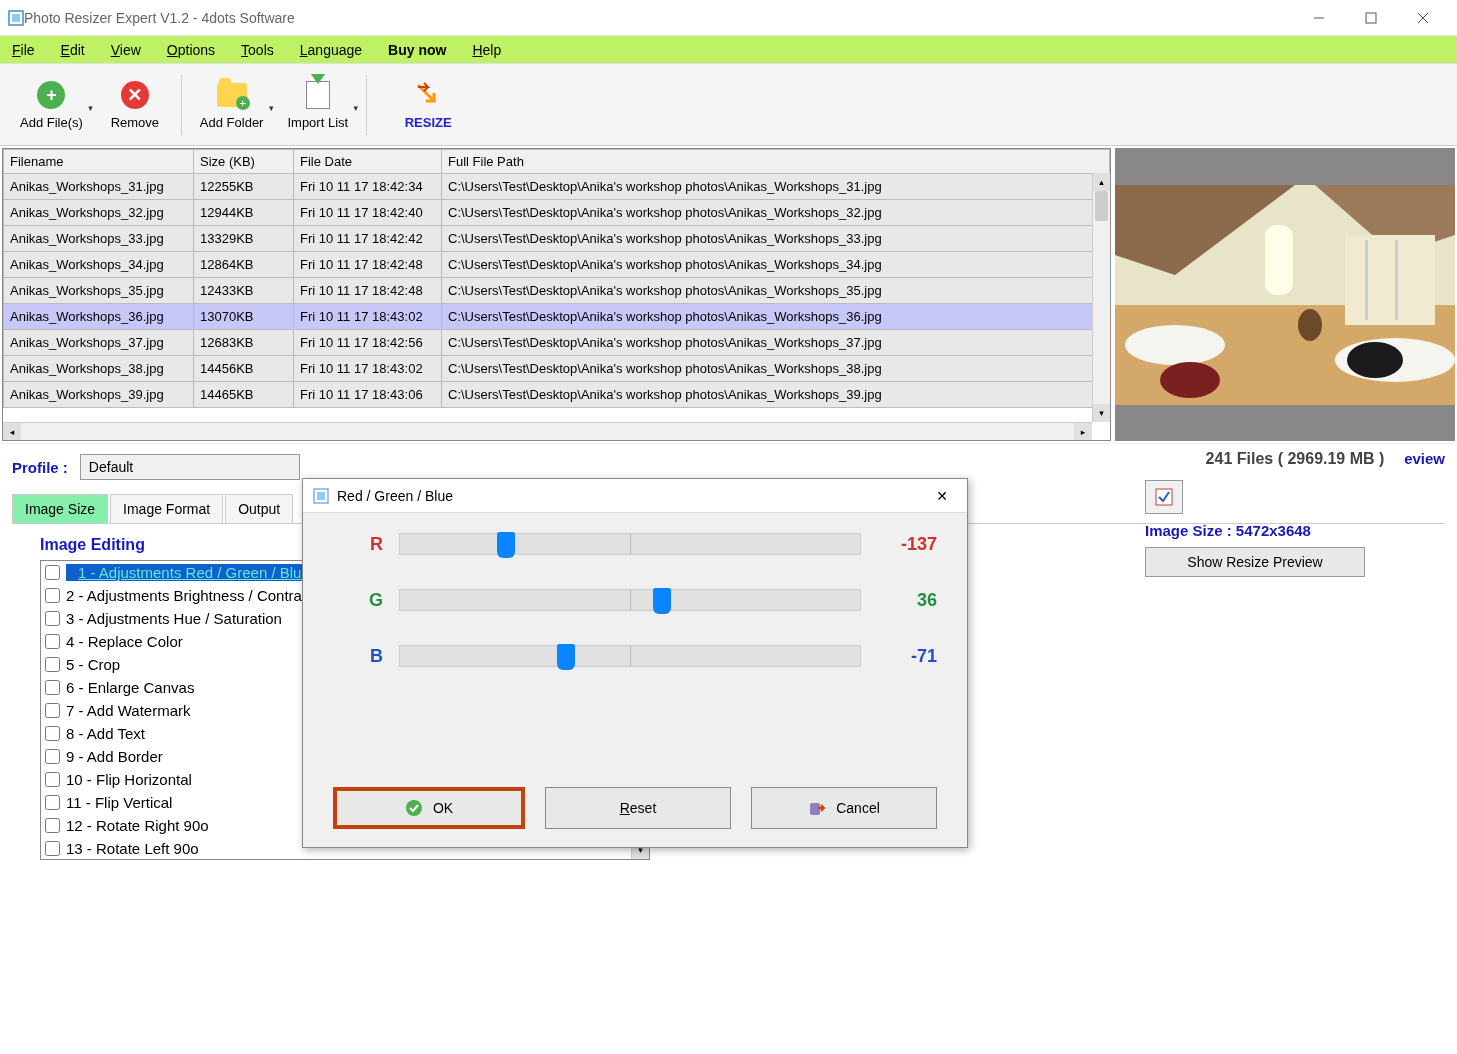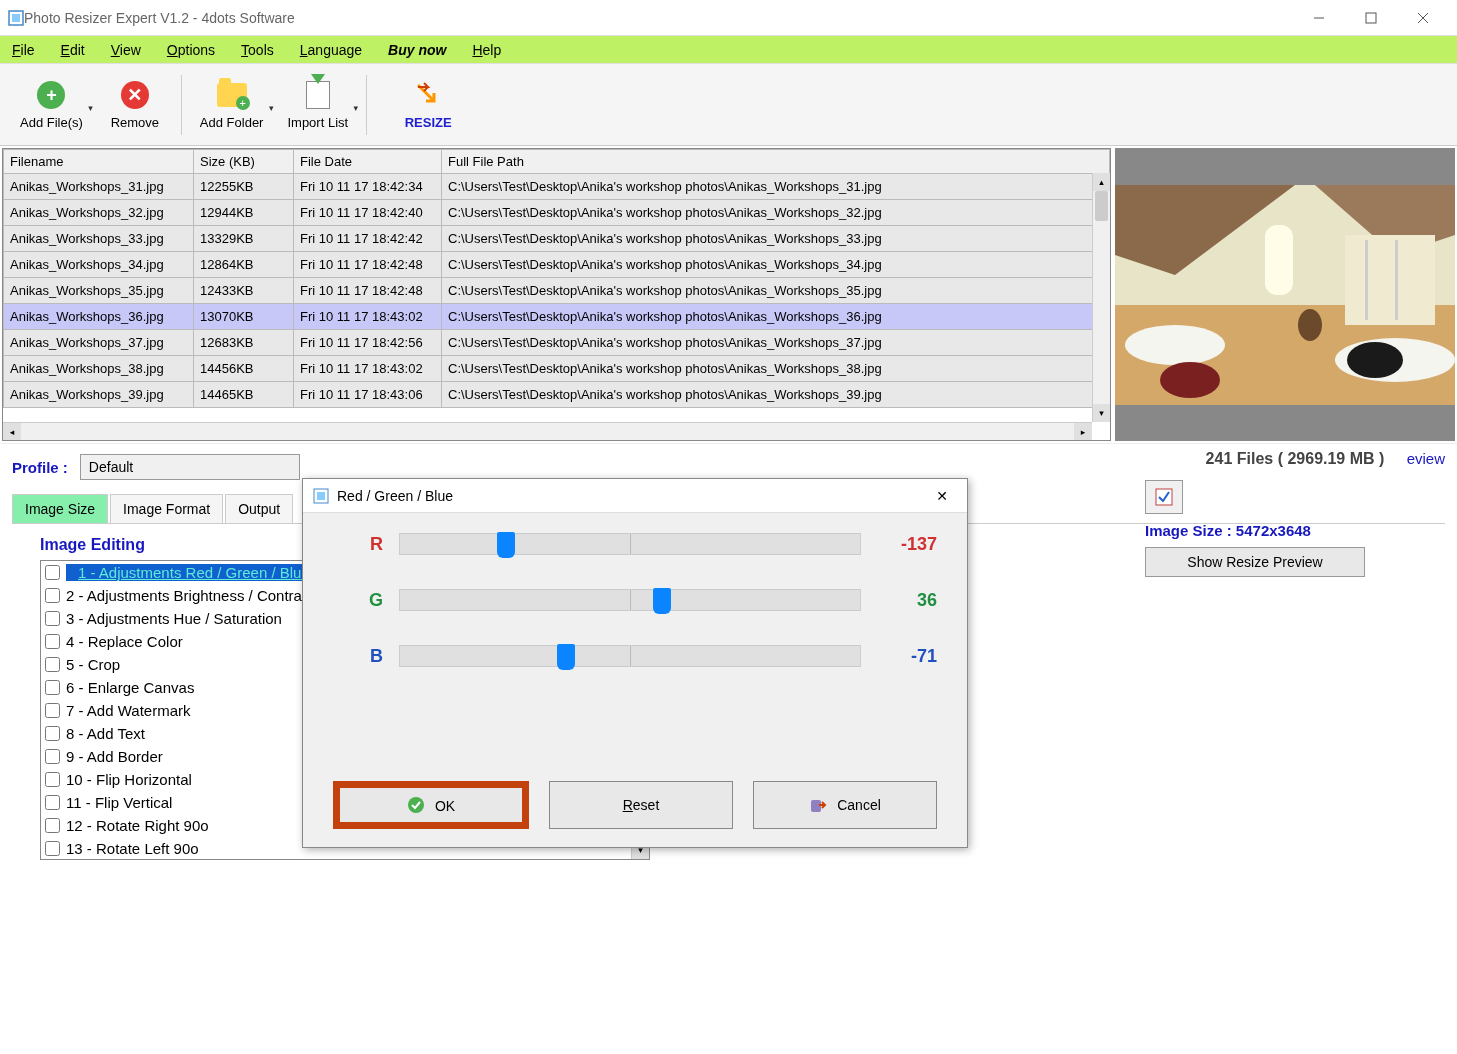--- a/index.html
+++ b/index.html
@@ -8,21 +8,21 @@
 
 .titlebar { height: 36px; background: #fff; display: flex; align-items: center; padding: 8px 8px; border-bottom: 1px solid #e0e0e0; }
 .titlebar .title { color: #666; font-size: 14px; flex: 1; }
 .titlebar .win-btn { width: 52px; height: 36px; display: flex; align-items: center; justify-content: center; color: #555; }
 .titlebar .win-btn svg { stroke: #555; }
 
 
 .menubar { height: 28px; background: #bef264; display: flex; align-items: center; padding: 0 12px; gap: 26px; border-bottom: 1px solid #e0e0e0; }
 .menubar .menu-item { font-size: 14px; color: #000; cursor: default; }
 .menubar .menu-item u { text-decoration: underline; }
-.menubar .buy-now { font-weight: bold; font-style: italic; }
+.menubar .buy-now { font-weight: bold; }
 
 
 .toolbar { height: 82px; background: #f5f5f5; display: flex; align-items: center; padding: 0 8px; border-bottom: 1px solid #ccc; }
 .toolbar-btn { display: flex; flex-direction: column; align-items: center; justify-content: center; padding: 4px 12px; min-width: 80px; gap: 4px; position: relative; }
 .toolbar-btn .icon { width: 32px; height: 32px; display: flex; align-items: center; justify-content: center; }
 .toolbar-btn .label { font-size: 13px; }
 .toolbar-btn .dd-arrow { position: absolute; right: 2px; top: 28px; font-size: 9px; color: #333; }
 .toolbar-sep { width: 1px; height: 60px; background: #ccc; margin: 0 6px; }
 .resize-label { font-weight: bold; color: #2020d0; font-size: 14px; }
 
@@ -44,21 +44,21 @@
 .preview-img { width: 100%; height: 220px; position: relative; }
 
 
 .bottom-area { padding: 10px 12px; position: relative; height: 480px; }
 .profile-row { display: flex; align-items: center; gap: 12px; margin-bottom: 14px; }
 .profile-label { color: #1818c0; font-weight: bold; font-size: 15px; }
 .profile-combo { border: 1px solid #999; background: #f0f0f0; padding: 4px 8px; width: 220px; font-size: 14px; }
 
 .right-info { position: absolute; right: 12px; top: 0; width: 300px; }
 .files-summary { font-size: 16px; font-weight: bold; color: #444; padding: 6px 0; text-align: center; }
-.preview-link { color: #1818c0; font-weight: normal; font-size: 15px; position: absolute; right: 12px; top: 6px; }
+.preview-link { color: #1818c0; font-weight: bold; font-size: 15px; position: absolute; right: 12px; top: 6px; }
 .check-icon-box { width: 38px; height: 34px; border: 1px solid #999; background: #f0f0f0; display: flex; align-items: center; justify-content: center; margin: 6px 0; }
 .img-size { color: #1818c0; font-weight: bold; font-size: 15px; margin: 8px 0; }
 .resize-preview-btn { border: 1px solid #999; background: #e8e8e8; padding: 6px 20px; font-size: 14px; width: 220px; text-align: center; }
 
 .tabs-row { display: flex; border-bottom: 1px solid #ccc; margin-bottom: 12px; }
 .tab { padding: 6px 12px; border: 1px solid #ccc; border-bottom: none; background: #f5f5f5; margin-right: 2px; font-size: 14px; }
 .tab.active { background: #86efac; }
 
 .image-editing-label { color: #1818c0; font-weight: bold; font-size: 16px; margin: 10px 0 6px 28px; }
 .editing-list { border: 1px solid #888; margin-left: 28px; width: 610px; height: 300px; overflow: hidden; position: relative; }
@@ -82,21 +82,21 @@
 .slider-label.b { color: #2050c0; }
 .slider-track { flex: 1; height: 22px; background: #e0e0e0; position: relative; border: 1px solid #ccc; }
 .slider-track .midline { position: absolute; left: 50%; top: 0; bottom: 0; width: 1px; background: #bbb; }
 .slider-thumb { position: absolute; top: -2px; width: 18px; height: 26px; background: #0a84ff; border-radius: 2px 2px 6px 6px; transform: translateX(-50%); }
 .slider-val { width: 60px; text-align: right; font-weight: bold; font-size: 18px; }
 .slider-val.r { color: #d03030; }
 .slider-val.g { color: #209040; }
 .slider-val.b { color: #2050c0; }
 .dialog-buttons { display: flex; gap: 20px; padding: 0 30px; position: absolute; bottom: 18px; left: 0; right: 0; }
 .dlg-btn { flex: 1; border: 1px solid #888; background: #e8e8e8; padding: 8px; font-size: 14px; display: flex; align-items: center; justify-content: center; gap: 10px; }
-.dlg-btn.ok { border: 7px solid #c2410c; align-items: flex-end; }
+.dlg-btn.ok { border: 4px solid #c2410c; }
 .dlg-btn .bicon { width: 18px; height: 18px; }
 
 
 .ico-circle { border-radius: 50%; display: flex; align-items: center; justify-content: center; color: #fff; font-weight: bold; font-size: 18px; }
 .ico-green { background: #4caf50; width: 28px; height: 28px; }
 .ico-red { background: #e53935; width: 28px; height: 28px; }
 .ico-folder { width: 30px; height: 24px; background: #ffd54f; border-radius: 3px; position: relative; }
 .ico-folder::before { content: ""; position: absolute; left: 2px; top: -5px; width: 12px; height: 6px; background: #ffd54f; border-radius: 2px 2px 0 0; }
 .ico-folder .plus { position: absolute; right: -3px; bottom: -3px; width: 14px; height: 14px; background: #4caf50; border-radius: 50%; color: #fff; font-size: 11px; display: flex; align-items: center; justify-content: center; }
 .ico-import { width: 24px; height: 28px; background: #fff; border: 1px solid #888; position: relative; }

